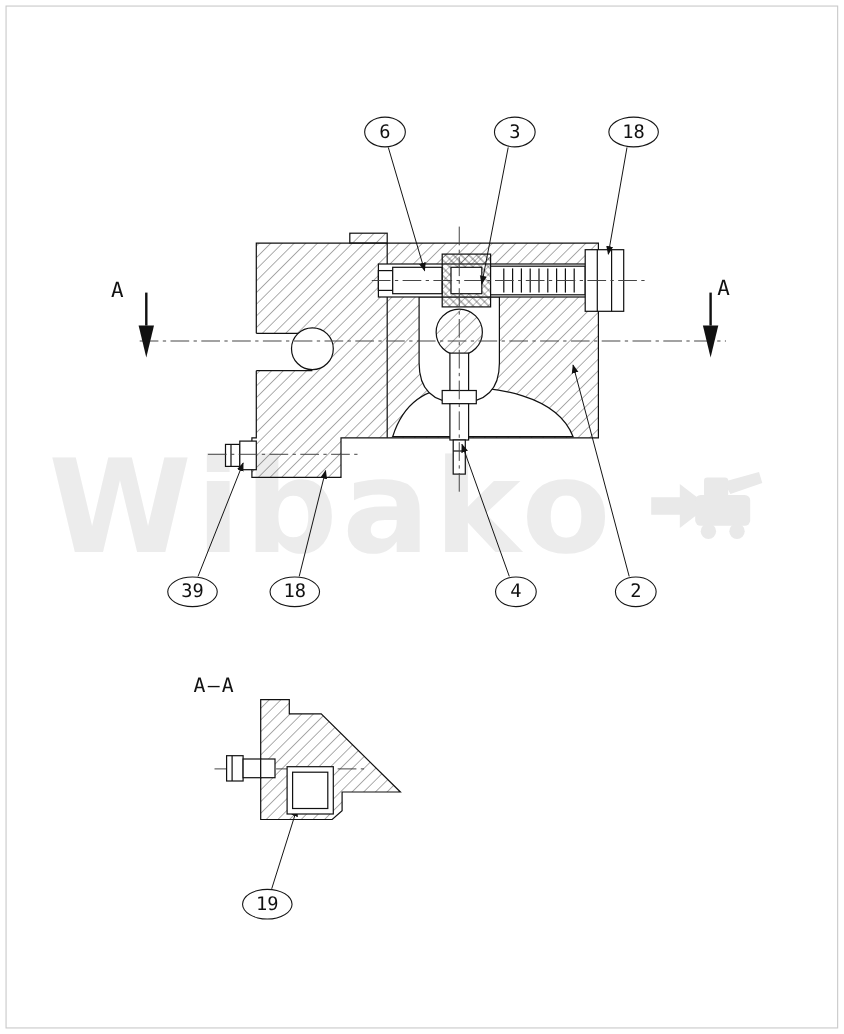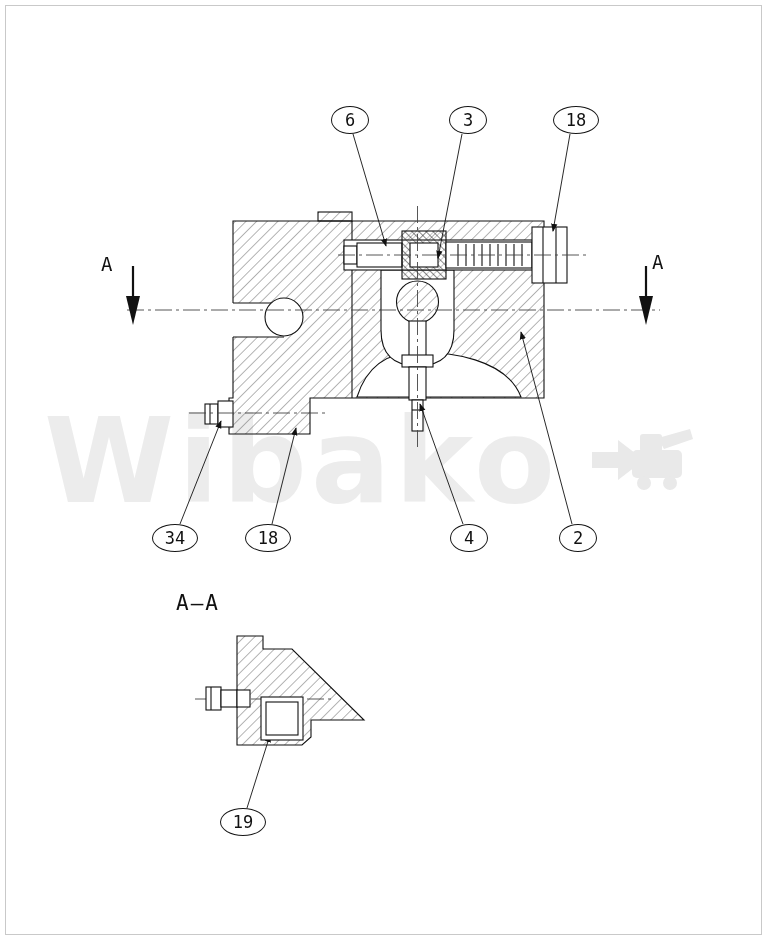--- a/index.html
+++ b/index.html
@@ -40,22 +40,23 @@
     box-sizing: border-box;
   }
   .cad-label {
     position: absolute;
     color: #111;
     font-size: 19px;
     font-weight: 500;
     letter-spacing: 1px;
   }
   .section-title {
-    font-size: 21px;
+    font-size: 18px;
     letter-spacing: 2px;
+    margin-top: 22px;
   }
 </style>
 </head>
 <body>
 
 <div class="canvas">
 
   <svg class="drawing" width="767" height="940" viewBox="0 0 767 940">
     <defs>
       <pattern id="hatch" patternUnits="userSpaceOnUse" width="7.5" height="7.5" patternTransform="rotate(45)">
@@ -172,21 +173,21 @@
       <line x1="211" y1="687" x2="211" y2="710"></line>
 
       <rect x="261" y="697" width="42" height="43" fill="#ffffff"></rect>
       <rect x="266" y="702" width="32" height="33"></rect>
     </g>
   </svg>
 
   <div class="balloon" style="left:331px; top:106px; width:38px">6</div>
   <div class="balloon" style="left:449px; top:106px; width:38px">3</div>
   <div class="balloon" style="left:553px; top:106px; width:46px">18</div>
-  <div class="balloon" style="left:152px; top:524px; width:46px">34</div>
+  <div class="balloon" style="left:152px; top:524px; width:46px">39</div>
   <div class="balloon" style="left:245px; top:524px; width:46px">18</div>
   <div class="balloon" style="left:450px; top:524px; width:38px">4</div>
   <div class="balloon" style="left:559px; top:524px; width:38px">2</div>
   <div class="balloon" style="left:220px; top:808px; width:46px">19</div>
 
   <div class="cad-label" style="left:101px; top:253px">A</div>
   <div class="cad-label" style="left:652px; top:251px">A</div>
   <div class="cad-label section-title" style="left:176px; top:591px">A–A</div>
 
   <div class="border-frame"></div>

